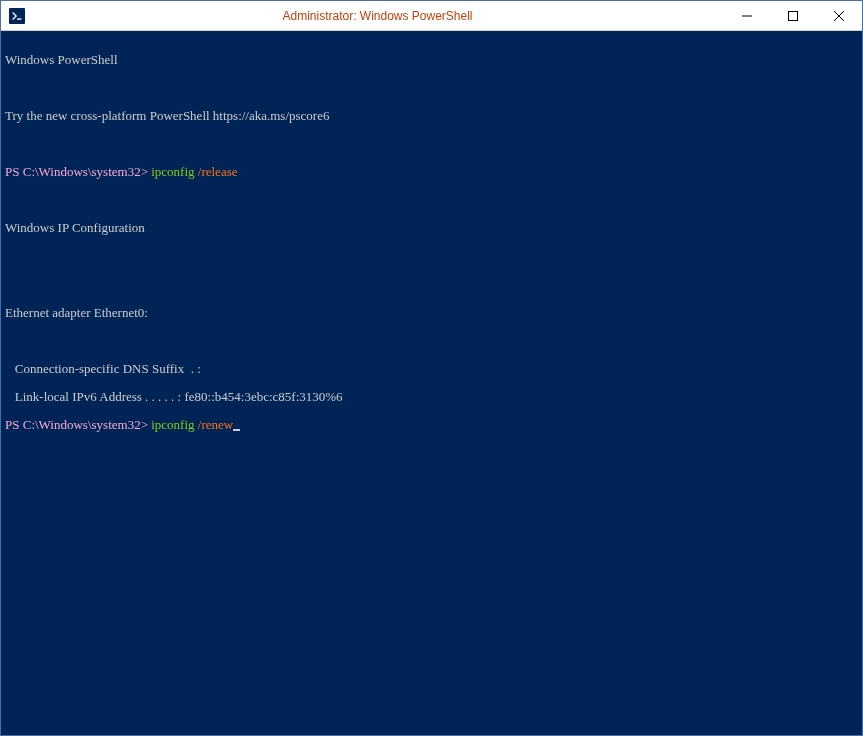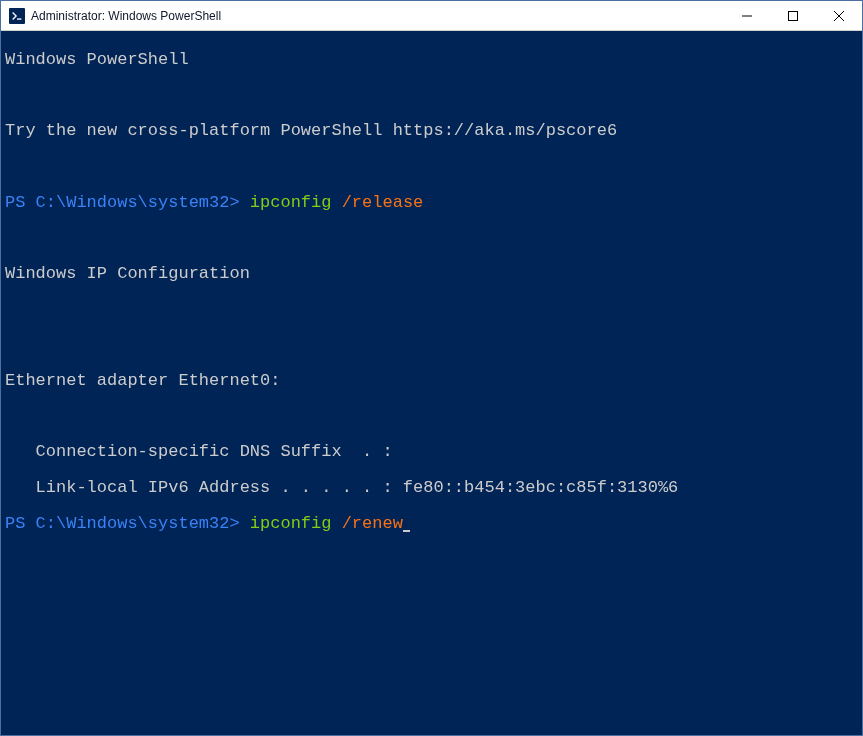--- a/index.html
+++ b/index.html
@@ -32,55 +32,56 @@
       width: 16px;
       height: 16px;
       margin-left: 8px;
       margin-right: 6px;
       display: flex;
       align-items: center;
       justify-content: center;
     }
     .titlebar-title {
       font-size: 12px;
-      color: #0f172a;
+      color: #c2410c;
       flex: 1;
+      text-align: center;
     }
     .titlebar-buttons {
       display: flex;
       height: 100%;
     }
     .titlebar-btn {
       width: 46px;
       height: 100%;
       display: flex;
       align-items: center;
       justify-content: center;
       cursor: pointer;
     }
     .titlebar-btn svg {
       width: 10px;
       height: 10px;
     }
     .terminal {
       flex: 1;
       background: #012456;
-      padding: 2px 4px;
-      font-family: Liberation Mono, monospace;
-      font-size: 17px;
+      padding: 8px 4px;
+      font-family: Liberation Serif, serif;
+      font-size: 13px;
       line-height: 1.05;
       color: #cccccc;
       overflow: hidden;
       white-space: pre;
     }
     .line {
       min-height: 14.5px;
     }
     .prompt-text {
-      color: #3b82f6;
+      color: #f9a8d4;
     }
     .cmd-yellow {
       color: #84cc16;
     }
     .cmd-white {
       color: #f97316;
     }
     .cursor {
       display: inline-block;
       width: 7px;

